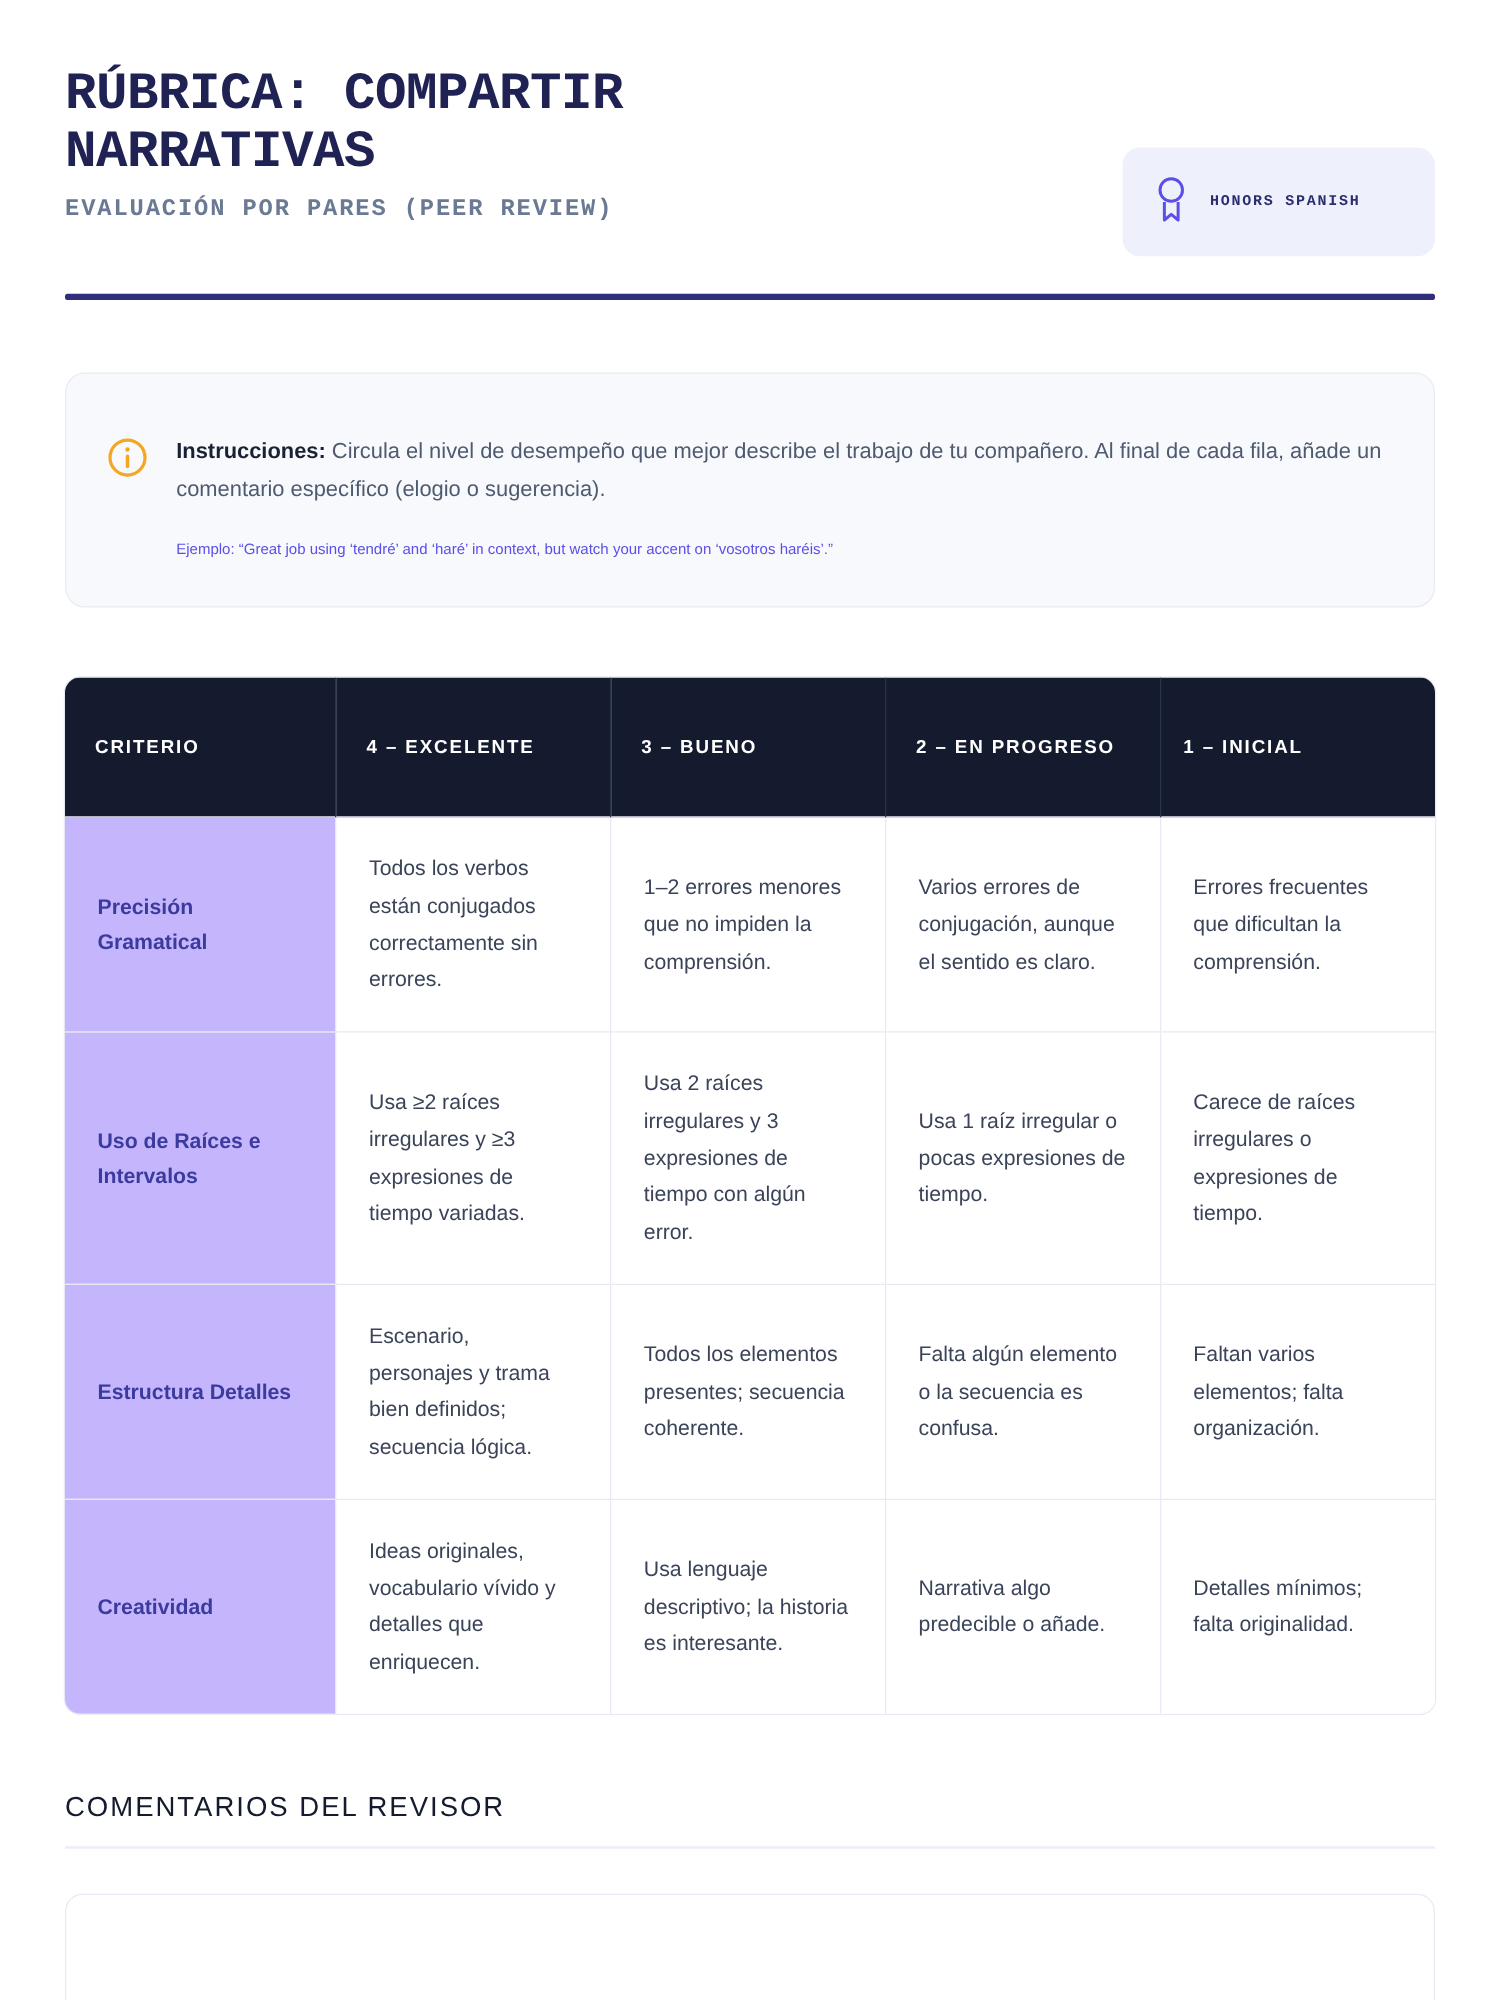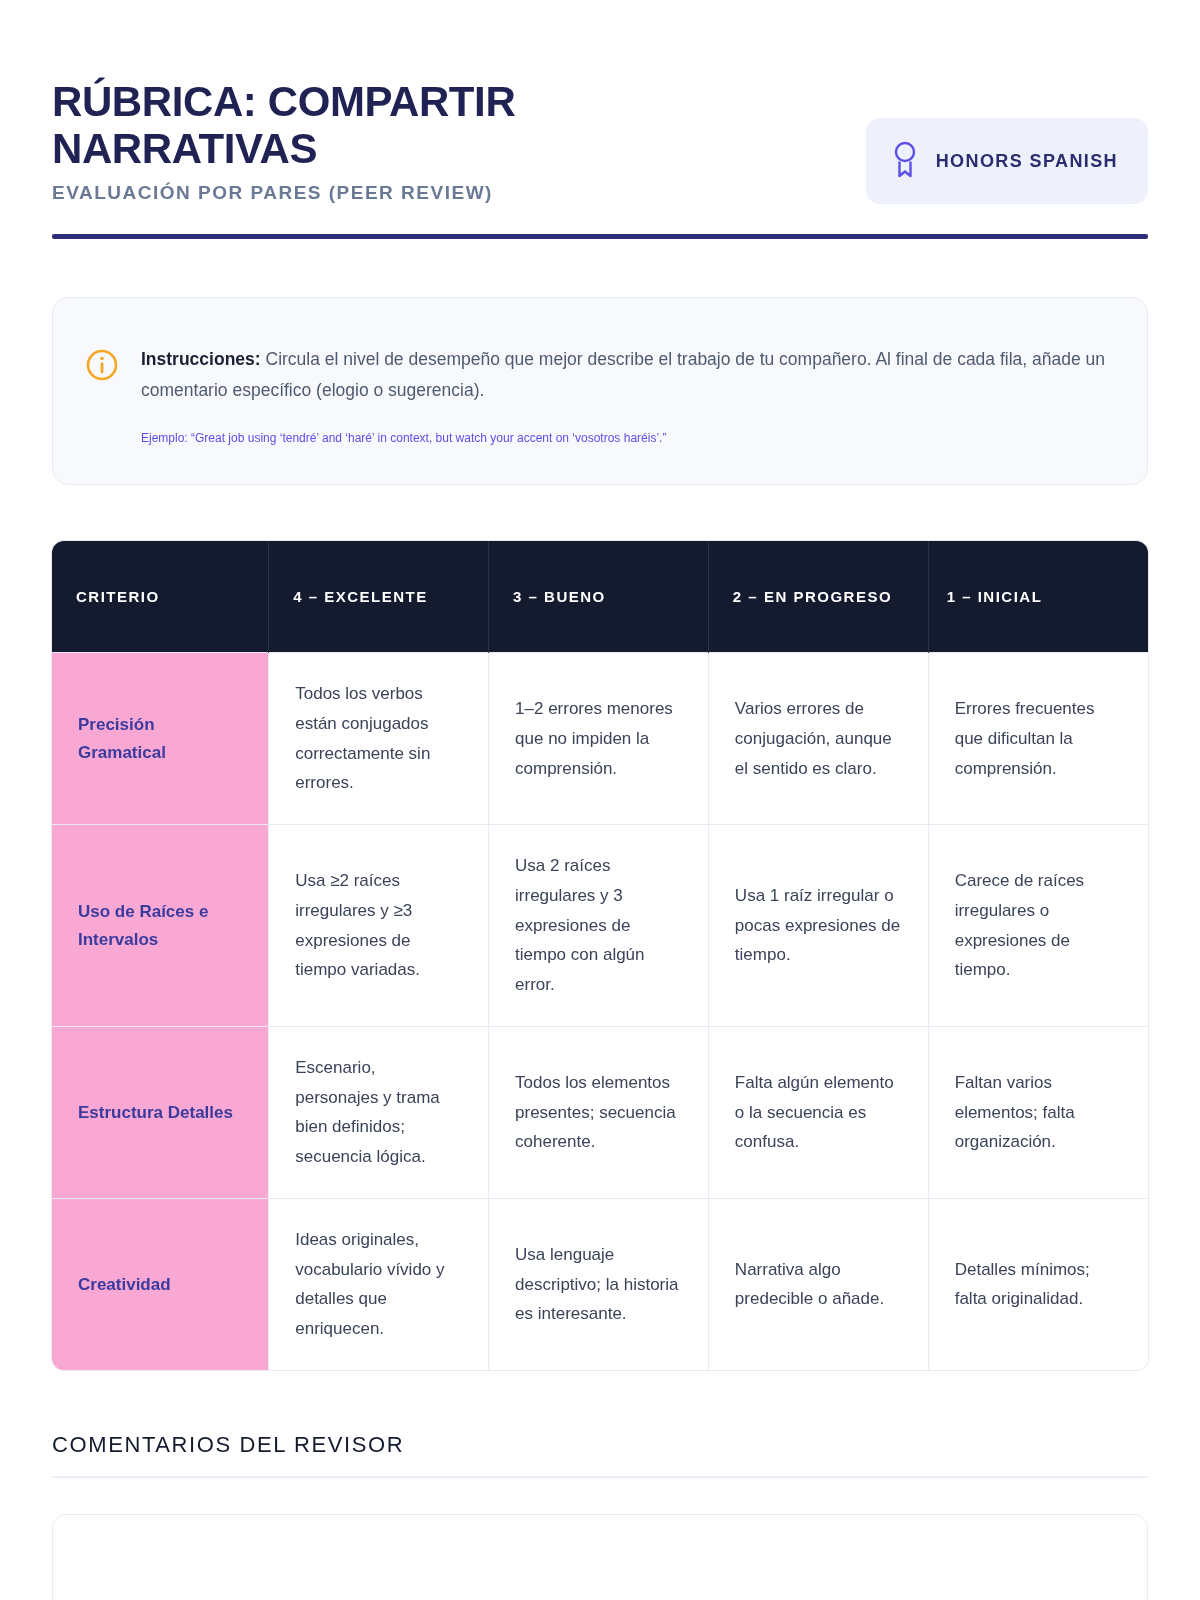--- a/index.html
+++ b/index.html
@@ -19,22 +19,23 @@
     min-height: 1600px;
     box-sizing: border-box;
     padding: 48px 52px 0 52px;
     position: relative;
     overflow: hidden;
   }
 
   
   .header {
     display: flex;
-    align-items: flex-end;
+    align-items: flex-start;
     justify-content: space-between;
+    font-family: Liberation Mono, monospace;
   }
   .header-left { flex: 1 1 auto; padding-top: 4px; }
   .doc-title {
     font-size: 42px;
     line-height: 1.12;
     font-weight: bold;
     letter-spacing: -0.4px;
     color: #1f2252;
     margin: 0;
     max-width: 560px;
@@ -55,21 +56,21 @@
     align-items: center;
     gap: 18px;
     background: #eef1fc;
     border-radius: 14px;
     padding: 22px 30px 22px 26px;
     min-width: 250px;
     box-sizing: border-box;
   }
   .badge-icon { flex: 0 0 auto; display:block; }
   .badge-text {
-    font-size: 18px;
+    font-size: 12px;
     font-weight: bold;
     letter-spacing: 1.4px;
     line-height: 1.35;
     color: #2b2d6e;
     text-transform: uppercase;
   }
   .header-rule {
     margin-top: 30px;
     height: 5px;
     background: #2e2e7a;
@@ -138,21 +139,21 @@
     border-top: 1px solid #e7eaf2;
     border-right: 1px solid #e7eaf2;
     padding: 26px 26px;
     font-size: 17px;
     line-height: 1.75;
     color: #3a4358;
     vertical-align: middle;
   }
   table.rubric tbody td:last-child { border-right: none; }
   table.rubric tbody td.criterion {
-    background: #f9a8d4;
+    background: #c4b5fd;
     color: #3b3b9e;
     font-weight: bold;
     font-size: 17px;
     line-height: 1.6;
   }
   .col-criterio { width: 211px; }
   .col-lv { width: 214px; }
 
   
   .comments-title {

